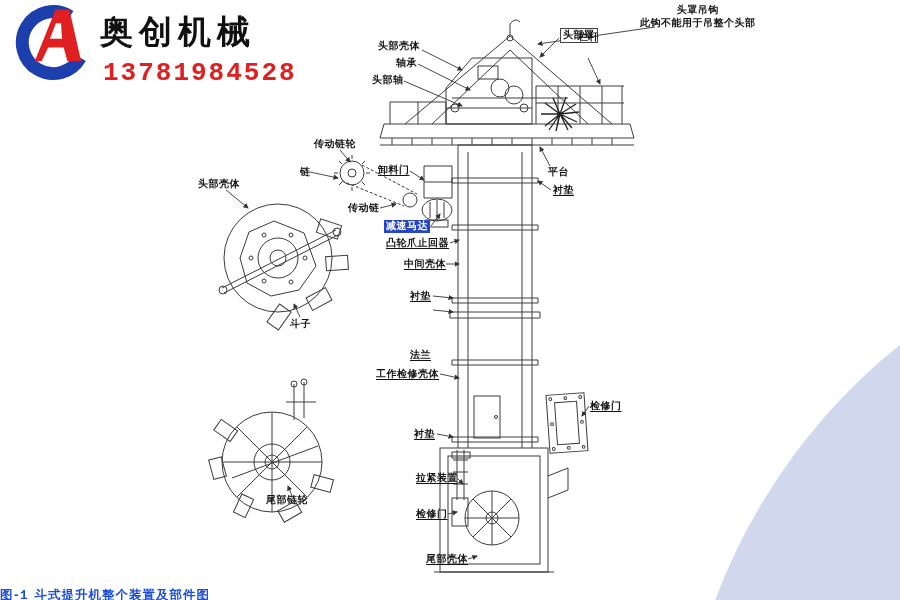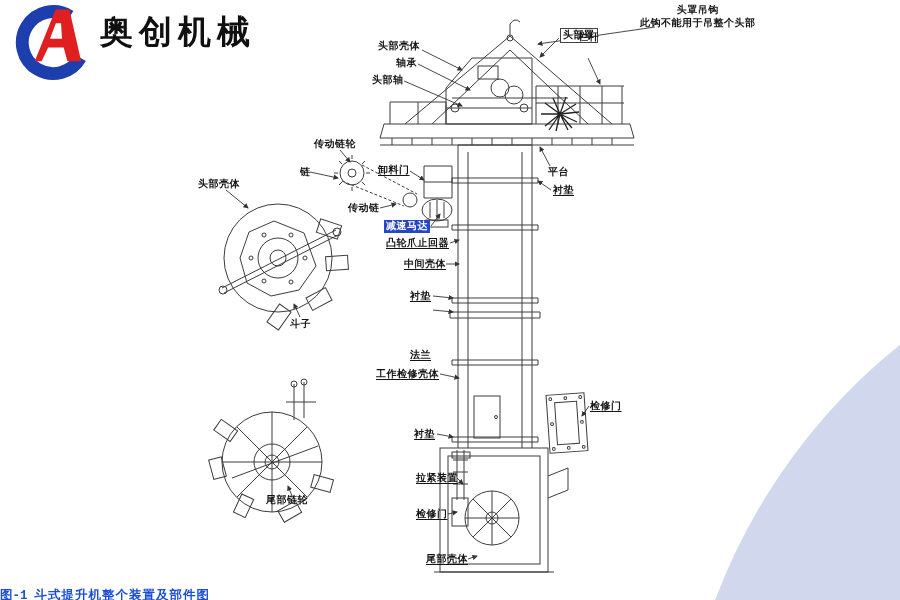--- a/index.html
+++ b/index.html
@@ -61,20 +61,21 @@
         <g transform="skewX(-6)">
           <polygon class="red" points="38,66 56,6 72,6 92,66 76,66 70,50 52,50 46,66"></polygon>
           <polygon class="white" points="58,22 64,22 67,40 53,40"></polygon>
         </g>
       </symbol>
     </defs>
     <use href="#logo"></use>
   </svg>
 
   <div class="company-name">奥创机械</div>
+  <div class="company-phone">13781984528</div>
 
   <svg class="draw-svg" viewBox="0 0 900 600" aria-hidden="true">
 
     <g opacity="0.2" transform="translate(292,202) scale(2.1)">
       <use href="#logo"></use>
     </g>
 
     <g class="ink">
 
       <path d="M405 124 L510 36 L612 124"></path>

